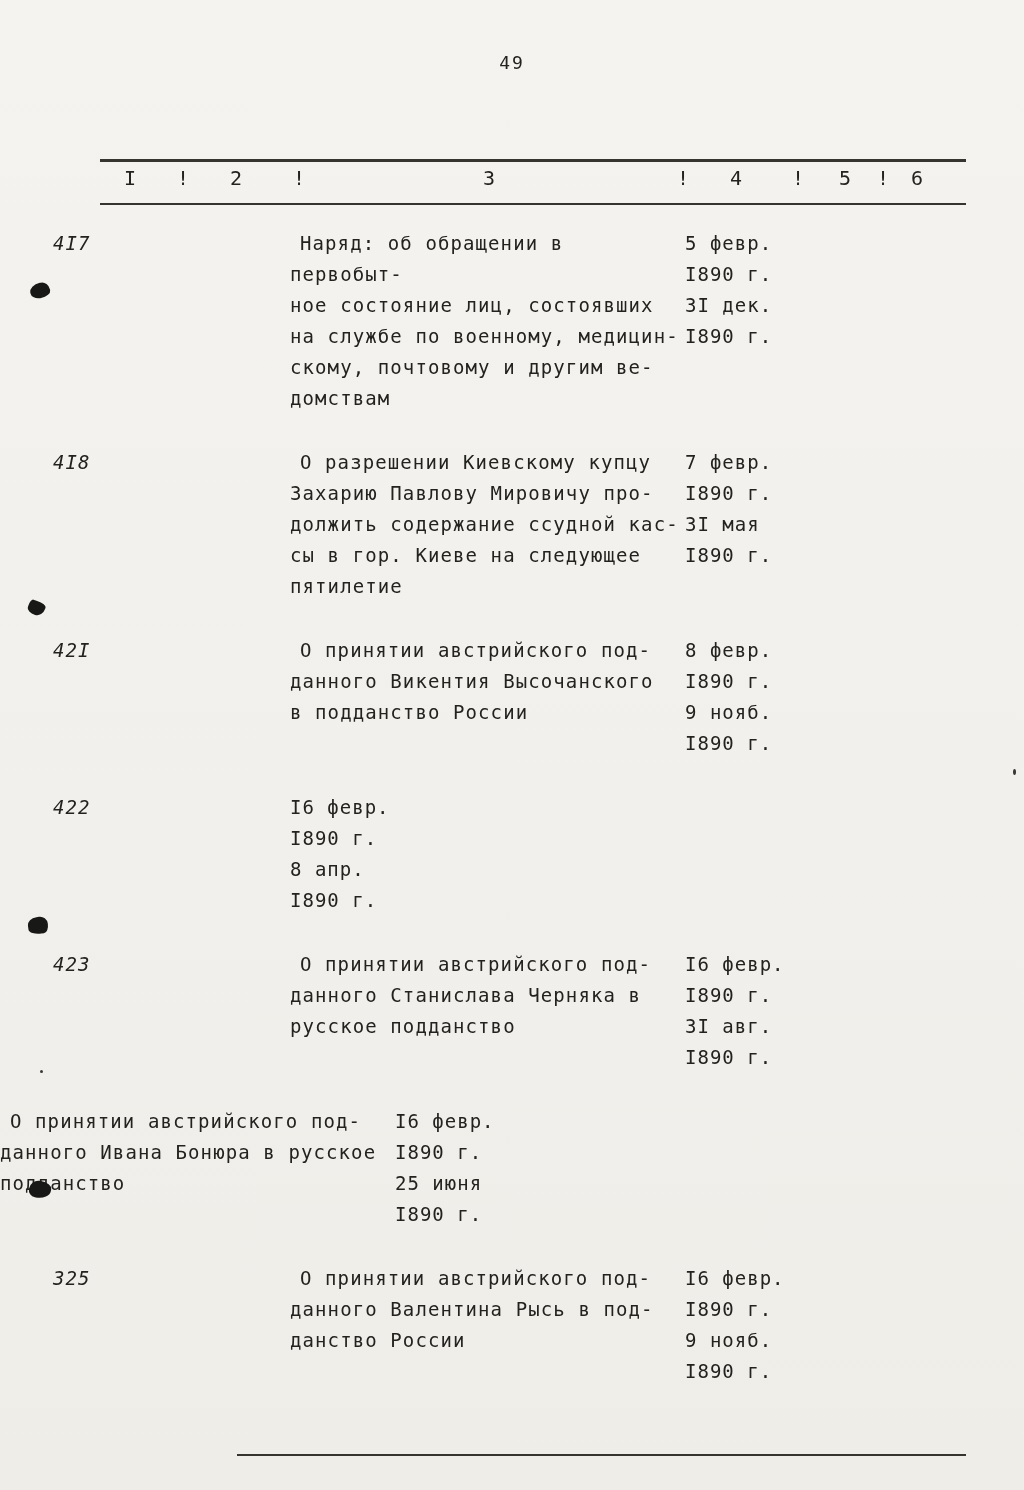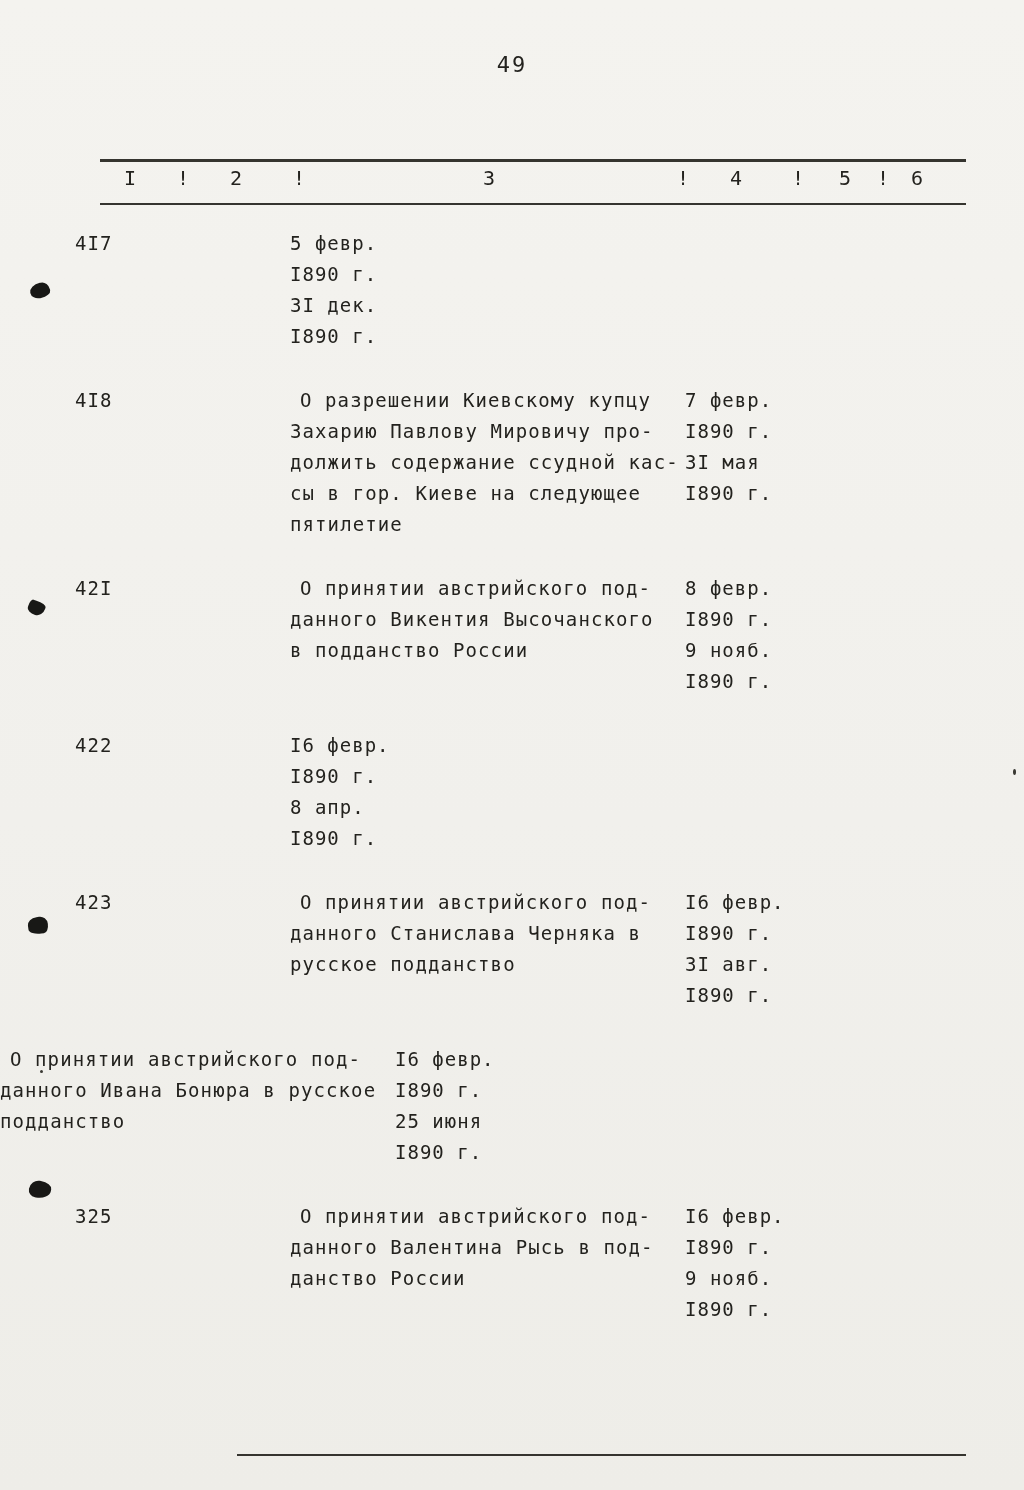--- a/index.html
+++ b/index.html
@@ -8,34 +8,34 @@
     background:#efeeea;
     font-family:"DejaVu Sans Mono","Liberation Mono",monospace;
     color:#23221e;
   }
   .page{
     position:relative;width:1024px;height:1490px;overflow:hidden;
     background:linear-gradient(180deg,#f4f3ef 0%,#f1f0ec 55%,#eeede8 100%);
   }
   .page-number{
     position:absolute;top:52px;left:0;width:100%;
-    text-align:center;font-size:22px;letter-spacing:2px;color:#23221e;
+    text-align:center;font-size:18px;letter-spacing:2px;color:#23221e;
   }
   .rule{position:absolute;background:#35342f;}
   .rule.header-top{top:159px;left:100px;width:866px;height:3px;}
   .rule.header-bottom{top:203px;left:100px;width:866px;height:2px;}
   .rule.footer{top:1454px;left:237px;width:729px;height:2px;}
   .header-row{position:absolute;top:166px;left:0;width:1024px;height:36px;font-size:20px;}
   .header-cell{position:absolute;top:0;}
   .hc0{left:124px;} .hc1{left:177px;} .hc2{left:230px;} .hc3{left:293px;}
   .hc4{left:483px;} .hc5{left:677px;} .hc6{left:730px;} .hc7{left:792px;}
   .hc8{left:839px;} .hc9{left:877px;} .hc10{left:911px;}
   .entries{position:absolute;top:228px;left:0;width:1024px;}
   .entry{display:flex;align-items:flex-start;margin-bottom:33px;font-size:19px;line-height:31px;}
-  .col-num{width:290px;padding-left:75px;box-sizing:border-box;letter-spacing:1px;}
+  .col-num{width:290px;padding-left:53px;box-sizing:border-box;letter-spacing:1px;font-style:italic;}
   .col-desc{width:395px;white-space:pre-line;text-indent:10px;letter-spacing:1.1px;}
   .col-dates{width:200px;white-space:pre-line;letter-spacing:1px;}
   .ink-mark{position:absolute;background:#181816;}
   .ink1{top:283px;left:30px;width:20px;height:15px;border-radius:60% 40% 55% 45%/55% 60% 40% 50%;transform:rotate(-12deg);}
   .ink2{top:601px;left:28px;width:17px;height:14px;border-radius:20% 70% 50% 60%/60% 30% 70% 40%;transform:rotate(18deg);}
   .ink3{top:917px;left:28px;width:20px;height:17px;border-radius:55% 45% 30% 70%/50% 55% 60% 40%;transform:rotate(-8deg);}
   .ink4{top:1181px;left:29px;width:22px;height:17px;border-radius:45% 55% 65% 35%/60% 40% 55% 45%;transform:rotate(10deg);}
   .speck{position:absolute;background:#3a3933;border-radius:50%;}
   .sp1{top:769px;left:1013px;width:3px;height:6px;}
   .sp2{top:1070px;left:40px;width:3px;height:3px;}
@@ -62,20 +62,25 @@
     <span class="header-cell hc9">!</span>
     <span class="header-cell hc10">6</span>
   </div>
 
   <div class="rule header-bottom"></div>
 
   <div class="entries">
 
     <div class="entry">
       <div class="col-num">4I7</div>
+      <div class="col-desc">Наряд: об обращении в первобыт-
+ное состояние лиц, состоявших
+на службе по военному, медицин-
+скому, почтовому и другим ве-
+домствам</div>
       <div class="col-dates">5 февр.
 I890 г.
 3I дек.
 I890 г.</div>
     </div>
 
     <div class="entry">
       <div class="col-num">4I8</div>
       <div class="col-desc">О разрешении Киевскому купцу
 Захарию Павлову Мировичу про-

